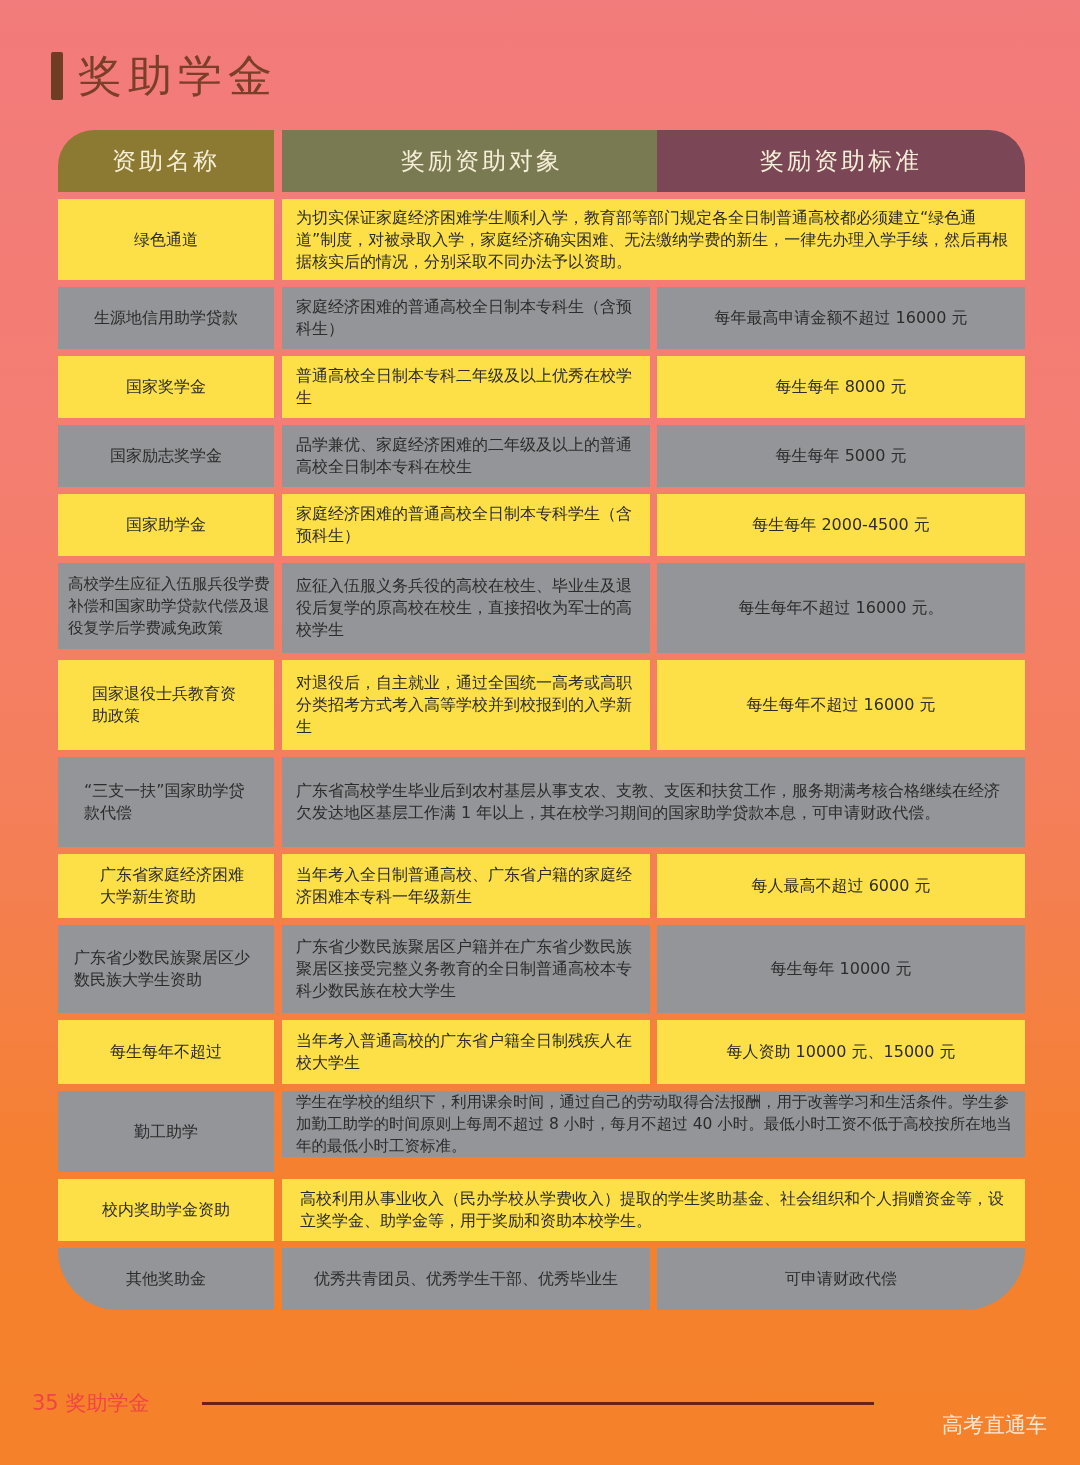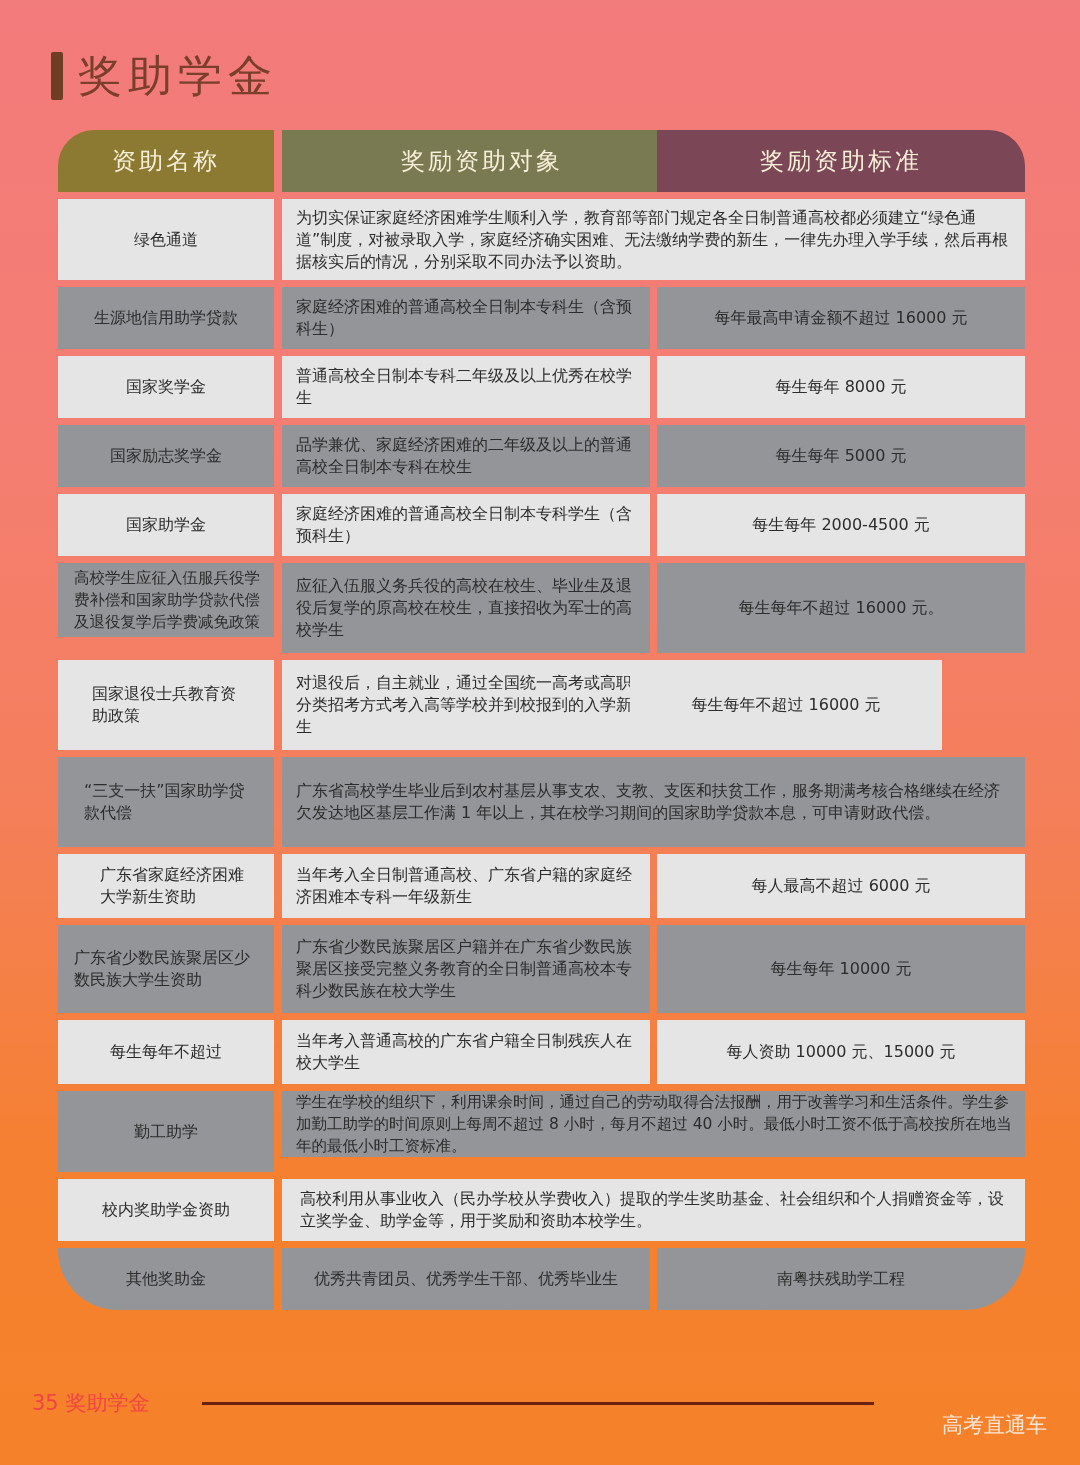--- a/index.html
+++ b/index.html
@@ -16,21 +16,21 @@
     position: absolute; left: 78px; top: 44px; font-size: 44px; color: #7a3e2a;
     letter-spacing: 6px; line-height: 64px;
   }
   .table { position: absolute; left: 0; top: 0; }
   .cell {
     position: absolute; box-sizing: border-box; display: flex; align-items: center;
     color: #2c2c2c; font-size: 16px; line-height: 22px;
   }
   .cell.center { justify-content: center; text-align: center; }
   .cell.left { justify-content: flex-start; text-align: left; padding-left: 14px; padding-right: 12px; }
-  .white { background: #e5e5e5; }
+  .white { background: #fde047; }
   .gray { background: #939598; }
   .hdr {
     position: absolute; box-sizing: border-box; display: flex; align-items: center; justify-content: center;
     color: #f6efd8; font-size: 24px; letter-spacing: 3px;
   }
   .h1 { background: #8c7a32; border-top-left-radius: 36px; }
   .h2 { background: #7a7a52; }
   .h3 { background: #7b4656; border-top-right-radius: 36px; }
   .bl { border-bottom-left-radius: 60px; }
   .br { border-bottom-right-radius: 60px; }
@@ -62,27 +62,27 @@
   <div class="cell center white" style="left:657px;top:356px;width:368px;height:62px;">每生每年 8000 元</div>
 
   <div class="cell center gray" style="left:58px;top:425px;width:216px;height:62px;">国家励志奖学金</div>
   <div class="cell left gray" style="left:282px;top:425px;width:368px;height:62px;">品学兼优、家庭经济困难的二年级及以上的普通高校全日制本专科在校生</div>
   <div class="cell center gray" style="left:657px;top:425px;width:368px;height:62px;">每生每年 5000 元</div>
 
   <div class="cell center white" style="left:58px;top:494px;width:216px;height:62px;">国家助学金</div>
   <div class="cell left white" style="left:282px;top:494px;width:368px;height:62px;">家庭经济困难的普通高校全日制本专科学生（含预科生）</div>
   <div class="cell center white" style="left:657px;top:494px;width:368px;height:62px;">每生每年 2000-4500 元</div>
 
-  <div class="cell left gray" style="left:58px;top:563px;width:216px;height:74px;padding-left:16px;padding-right:4px;font-size:15.5px;">高校学生应征入伍服兵役学费补偿和国家助学贷款代偿及退役复学后学费减免政策</div>
+  <div class="cell left gray" style="left:58px;top:563px;width:216px;height:86px;padding-left:10px;padding-right:4px;font-size:15.5px;">高校学生应征入伍服兵役学费补偿和国家助学贷款代偿及退役复学后学费减免政策</div>
   <div class="cell left gray" style="left:282px;top:563px;width:368px;height:90px;">应征入伍服义务兵役的高校在校生、毕业生及退役后复学的原高校在校生，直接招收为军士的高校学生</div>
   <div class="cell center gray" style="left:657px;top:563px;width:368px;height:90px;">每生每年不超过 16000 元。</div>
 
   <div class="cell left white" style="left:58px;top:660px;width:216px;height:90px;padding-left:34px;padding-right:30px;">国家退役士兵教育资助政策</div>
   <div class="cell left white" style="left:282px;top:660px;width:368px;height:90px;">对退役后，自主就业，通过全国统一高考或高职分类招考方式考入高等学校并到校报到的入学新生</div>
-  <div class="cell center white" style="left:630px;top:660px;width:312px;height:90px;">每生每年不超过 16000 元</div>
+  <div class="cell center white" style="left:657px;top:660px;width:368px;height:90px;">每生每年不超过 16000 元</div>
 
   <div class="cell left gray" style="left:58px;top:757px;width:216px;height:90px;padding-left:26px;padding-right:24px;">“三支一扶”国家助学贷款代偿</div>
   <div class="cell left gray" style="left:282px;top:757px;width:743px;height:90px;">广东省高校学生毕业后到农村基层从事支农、支教、支医和扶贫工作，服务期满考核合格继续在经济欠发达地区基层工作满 1 年以上，其在校学习期间的国家助学贷款本息，可申请财政代偿。</div>
 
   <div class="cell left white" style="left:58px;top:854px;width:216px;height:64px;padding-left:42px;padding-right:20px;">广东省家庭经济困难大学新生资助</div>
   <div class="cell left white" style="left:282px;top:854px;width:368px;height:64px;">当年考入全日制普通高校、广东省户籍的家庭经济困难本专科一年级新生</div>
   <div class="cell center white" style="left:657px;top:854px;width:368px;height:64px;">每人最高不超过 6000 元</div>
 
   <div class="cell left gray" style="left:58px;top:925px;width:216px;height:88px;padding-left:16px;padding-right:10px;">广东省少数民族聚居区少数民族大学生资助</div>
   <div class="cell left gray" style="left:282px;top:925px;width:368px;height:88px;">广东省少数民族聚居区户籍并在广东省少数民族聚居区接受完整义务教育的全日制普通高校本专科少数民族在校大学生</div>
@@ -93,18 +93,18 @@
   <div class="cell center white" style="left:657px;top:1020px;width:368px;height:64px;">每人资助 10000 元、15000 元</div>
 
   <div class="cell center gray" style="left:58px;top:1091px;width:216px;height:81px;">勤工助学</div>
   <div class="cell left gray" style="left:282px;top:1091px;width:743px;height:66px;font-size:15.5px;">学生在学校的组织下，利用课余时间，通过自己的劳动取得合法报酬，用于改善学习和生活条件。学生参加勤工助学的时间原则上每周不超过 8 小时，每月不超过 40 小时。最低小时工资不低于高校按所在地当年的最低小时工资标准。</div>
 
   <div class="cell center white" style="left:58px;top:1179px;width:216px;height:62px;">校内奖助学金资助</div>
   <div class="cell left white" style="left:282px;top:1179px;width:743px;height:62px;padding-left:18px;">高校利用从事业收入（民办学校从学费收入）提取的学生奖助基金、社会组织和个人捐赠资金等，设立奖学金、助学金等，用于奖励和资助本校学生。</div>
 
   <div class="cell center gray bl" style="left:58px;top:1248px;width:216px;height:62px;">其他奖助金</div>
   <div class="cell center gray" style="left:282px;top:1248px;width:368px;height:62px;">优秀共青团员、优秀学生干部、优秀毕业生</div>
-  <div class="cell center gray br" style="left:657px;top:1248px;width:368px;height:62px;">南粤扶残助学工程</div>
+  <div class="cell center gray br" style="left:657px;top:1248px;width:368px;height:62px;">可申请财政代偿</div>
 </div>
 
 <div class="footer-label">35 奖助学金</div>
 <div class="footer-line"></div>
 <div class="watermark">高考直通车</div>
 
 </body></html>

